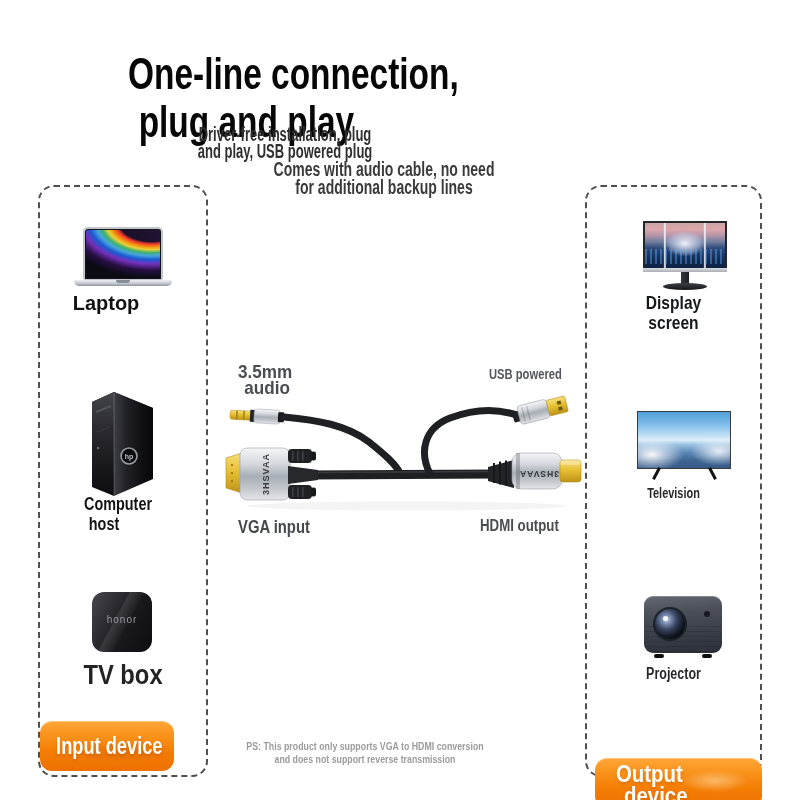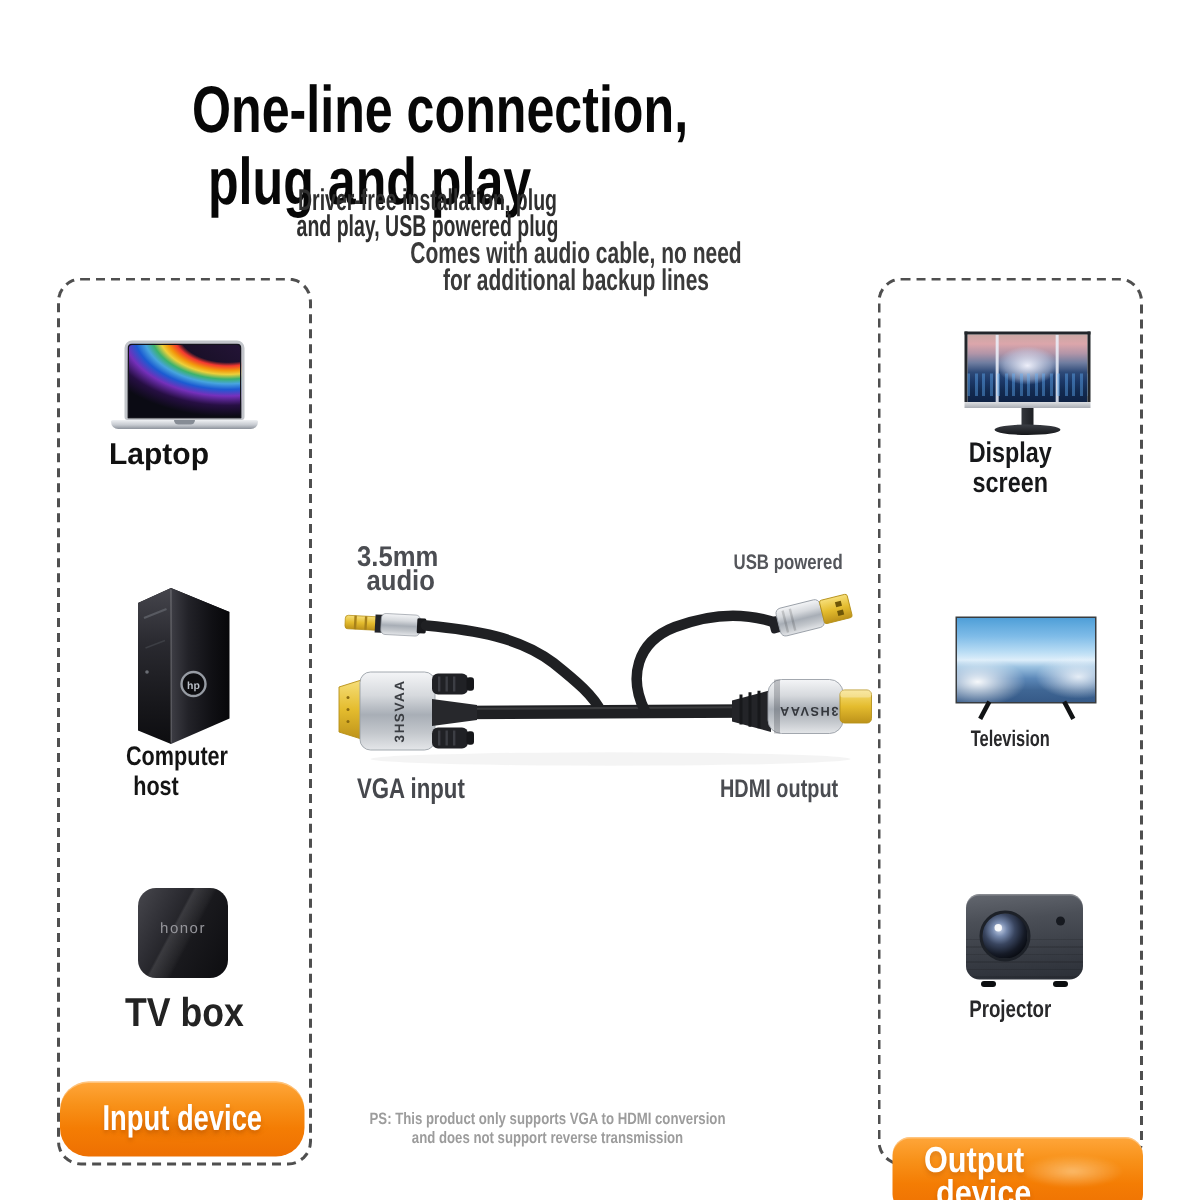--- a/index.html
+++ b/index.html
@@ -20,21 +20,21 @@
 
   
   .panel { border:2px dashed #4f4f4f; border-radius:16px; background:transparent; z-index:1; }
   .panel-left  { left:38px;  top:185px; width:170px; height:592px; }
   .panel-right { left:585px; top:185px; width:177px; height:592px; }
 
   
   .btn { z-index:3; border-radius:12px; overflow:hidden;
          background:linear-gradient(180deg,#ffa63a 0%,#f8921a 30%,#f47d04 62%,#ee7002 100%);
          box-shadow:inset 0 1px 0 rgba(255,255,255,.35); }
-  .btn-input  { left:40px;  top:721px; width:163px; height:50px;border-radius:19px; }
+  .btn-input  { left:40px;  top:721px; width:134px; height:50px; }
   .btn-output { left:595px; top:722px; width:167px; height:50px;margin-top:36px; }
   .btn-input .lbl { position:absolute; left:0; top:0; width:100%; height:100%; line-height:50px; text-align:center;
         color:#fff; font-weight:700; font-size:24px; transform:scaleX(.76); transform-origin:center;
         text-shadow:0 2px 3px rgba(160,70,0,.35); white-space:nowrap; }
   .btn-output .lbl1, .btn-output .lbl2 { position:absolute; color:#fff; font-weight:700; font-size:24px;
         transform:scaleX(.85); transform-origin:left top; text-shadow:0 2px 3px rgba(160,70,0,.3); white-space:nowrap; }
   .btn-output .lbl1 { left:21px; top:2px; }
   .btn-output .lbl2 { left:29px; top:24px; }
   .btn-output .wm { position:absolute; left:86px; top:12px; width:68px; height:22px; border-radius:50%;
         background:radial-gradient(closest-side, rgba(255,226,178,.55), rgba(255,226,178,0)); filter:blur(1px); }

